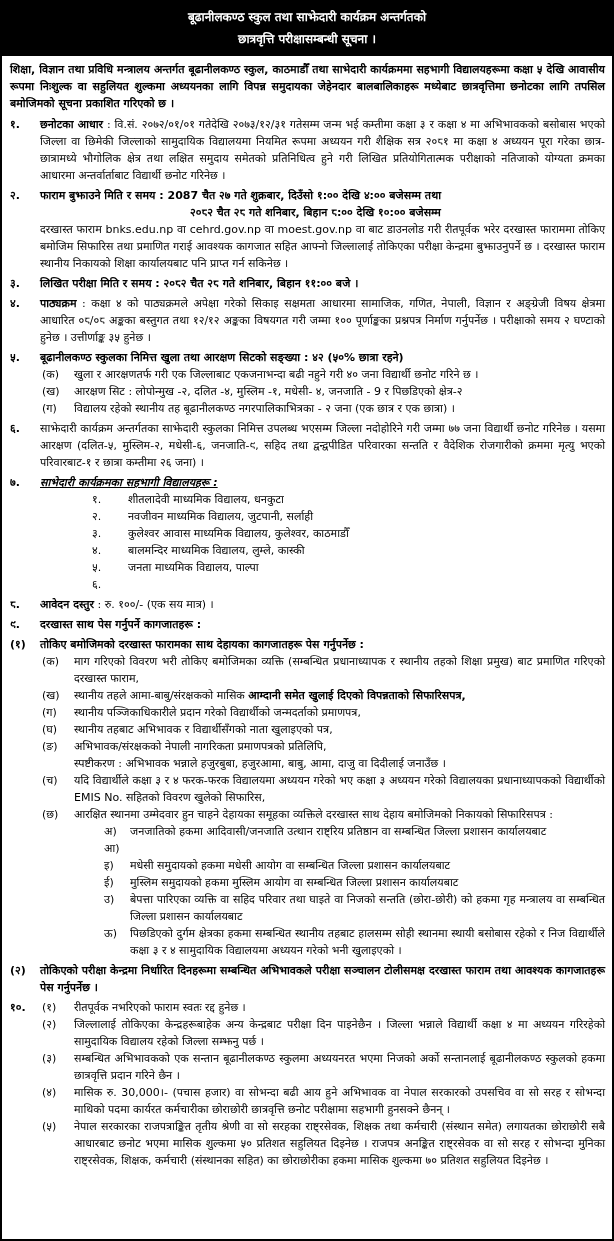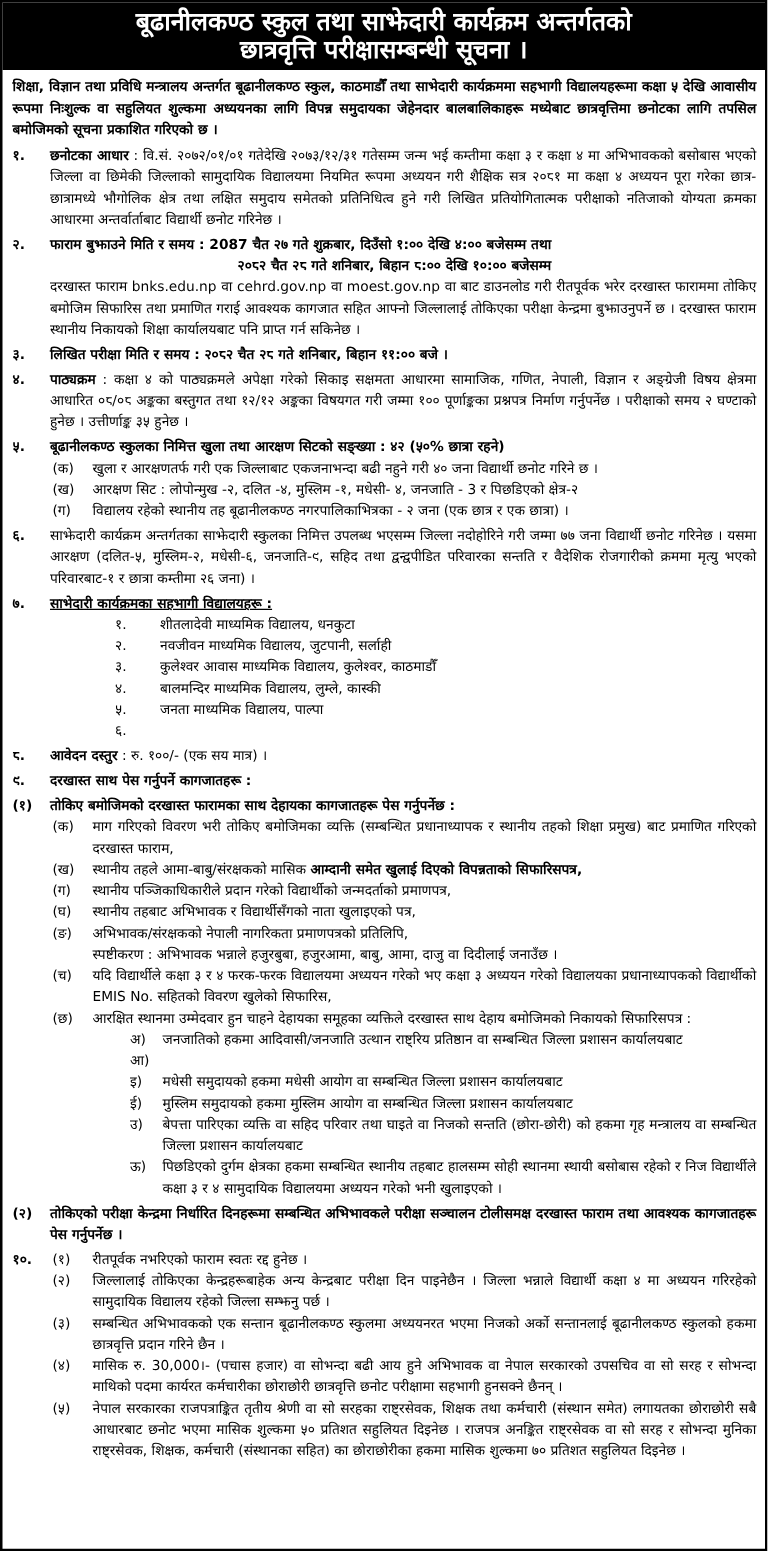--- a/index.html
+++ b/index.html
@@ -3,39 +3,39 @@
 <meta charset="utf-8">
 <style>
   html, body { margin:0; padding:0; background:#ffffff; }
   body { width:614px; font-family:"DejaVu Sans", sans-serif; color:#000; }
   .doc {
     width:614px; min-height:1241px; box-sizing:border-box;
     border:2px solid #000; background:#fff;
   }
   .header {
     background:#000; color:#fff; text-align:center;
-    font-weight:bold; font-size:20px; line-height:22px;
+    font-weight:bold; font-size:12px; line-height:22px;
     padding:4px 6px 6px;
   }
   .content {
     padding:3px 7px 6px 8px;
     font-size:11px; line-height:17px; text-align:justify;
   }
   .intro { margin:2px 0 4px;font-weight:bold; }
   .item { display:flex; align-items:flex-start; }
   .item .num { flex:0 0 auto; }
   .item .body { flex:1 1 auto; min-width:0; }
   .lvl0 { margin-top:3px; }
   .lvl0 > .num { width:30px; font-weight:bold; }
   .lvl1 > .num { width:32px; margin-left:2px; }
   .item.sch > .num { width:36px; margin-left:52px; }
   .lvl2 > .num { width:26px; margin-left:30px; }
   .para { margin:0; }
   .b { font-weight:bold; }
-  .u { text-decoration:underline; }
+  .u { text-decoration:underline;font-style:italic; }
 </style>
 </head>
 <body>
 
 <div class="doc">
   <div class="header">
     <div>बूढानीलकण्ठ स्कुल तथा साझेदारी कार्यक्रम अन्तर्गतको</div>
     <div>छात्रवृत्ति परीक्षासम्बन्धी सूचना ।</div>
   </div>
   <div class="content">
@@ -73,21 +73,21 @@
             <div class="para"><span class="b">बूढानीलकण्ठ स्कुलका निमित्त खुला तथा आरक्षण सिटको सङ्ख्या : ४२ (५०% छात्रा रहने)</span></div>
             <div class="item lvl1">
               <div class="num">(क)</div>
               <div class="body">
                 <div class="para"><span>खुला र आरक्षणतर्फ गरी एक जिल्लाबाट एकजनाभन्दा बढी नहुने गरी ४० जना विद्यार्थी छनोट गरिने छ ।</span></div>
               </div>
             </div>
             <div class="item lvl1">
               <div class="num">(ख)</div>
               <div class="body">
-                <div class="para"><span>आरक्षण सिट : लोपोन्मुख -२, दलित -४, मुस्लिम -१, मधेसी- ४, जनजाति - 3 र पिछडिएको क्षेत्र-२</span></div>
+                <div class="para"><span>आरक्षण सिट : लोपोन्मुख -२, दलित -४, मुस्लिम -१, मधेसी- ४, जनजाति - 9 र पिछडिएको क्षेत्र-२</span></div>
               </div>
             </div>
             <div class="item lvl1">
               <div class="num">(ग)</div>
               <div class="body">
                 <div class="para"><span>विद्यालय रहेको स्थानीय तह बूढानीलकण्ठ नगरपालिकाभित्रका - २ जना (एक छात्र र एक छात्रा) ।</span></div>
               </div>
             </div>
           </div>
         </div>

